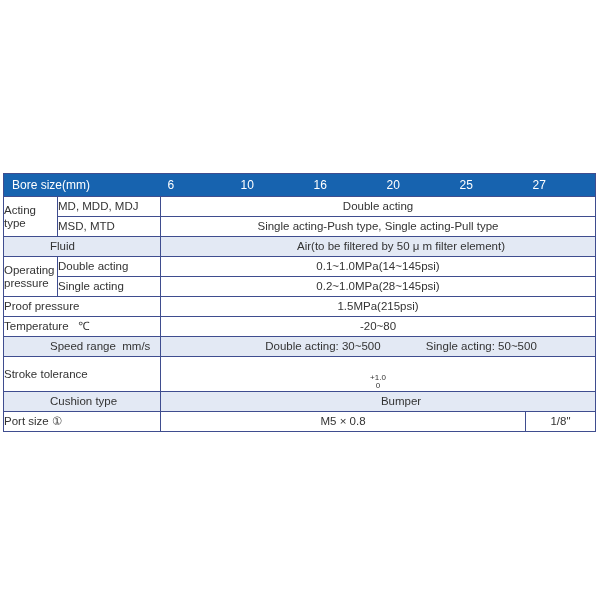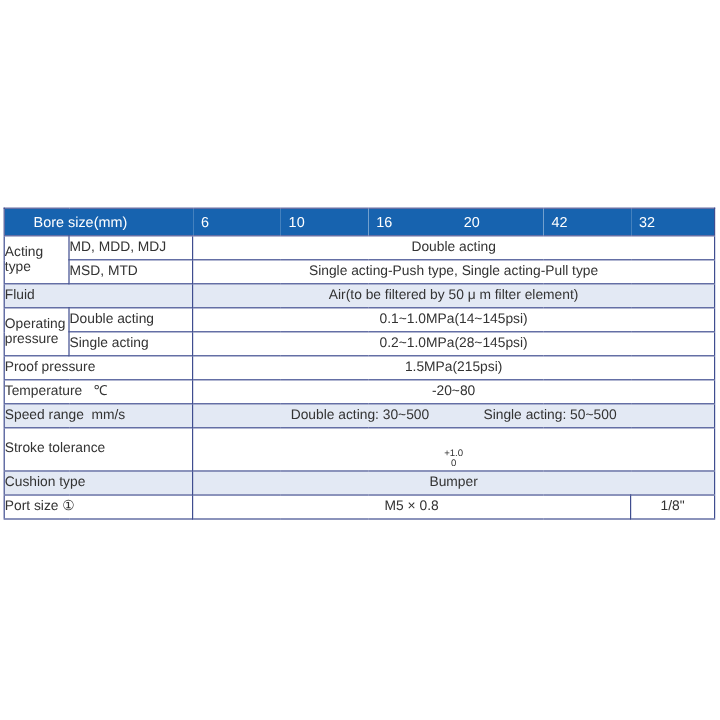--- a/index.html
+++ b/index.html
@@ -37,40 +37,40 @@
   }
   table.spec { border: 1px solid var(--border, #3f4d8f); }
   tr.hdr th {
     background: var(--header-bg, #1763af);
     color: var(--header-text, #ffffff);
     height: 22px;
     text-align: left;
     font-size: 12px;
     border-bottom: 1px solid var(--border, #3f4d8f);
   }
-  tr.hdr th.hlabel { padding-left: 24px; }
+  tr.hdr th.hlabel { padding-left: 8px; }
   tr.hdr th.hcol { padding-left: 7px; }
   td.group {
     padding-left: 6px;
     border-right: 1px solid var(--border, #3f4d8f);
     white-space: pre-wrap;
   }
   td.sublabel {
     padding-left: 6px;
     border-right: 1px solid var(--border, #3f4d8f);
     white-space: pre;
   }
   td.label {
     padding-left: 6px;
     border-right: 1px solid var(--border, #3f4d8f);
     white-space: pre;
   }
   td.val { text-align: center; }
   td.lightsep { border-bottom: 1px solid var(--border-light, #a0a6cf); }
-  tr.shaded td { background: var(--row-shaded, #e3e9f4); }
+  tr.shaded td { background: var(--row-shaded, #e3e9f4); padding-left: 46px; }
   td.portmain { border-right: 1px solid var(--border, #3f4d8f); }
   td.speedcell span + span { margin-left: 42px; }
   .tol {
     display: inline-block;
     font-size: 8px;
     line-height: 8px;
     text-align: center;
     padding-top: 17px;
   }
   .footnote {
@@ -99,22 +99,22 @@
         <col style="width:70px">
     </colgroup>
 
     <tbody>
         <tr class="hdr">
       <th class="hlabel" colspan="2">Bore size(mm)</th>
       <th class="hcol">6</th>
       <th class="hcol">10</th>
       <th class="hcol">16</th>
       <th class="hcol">20</th>
-      <th class="hcol">42</th>
-      <th class="hcol">32</th>
+      <th class="hcol">25</th>
+      <th class="hcol">27</th>
     </tr>
 
     <tr>
       <td class="group" rowspan="2">Acting type</td>
       <td class="sublabel lightsep">MD, MDD, MDJ</td>
       <td class="val lightsep" colspan="6">Double acting</td>
     </tr>
     <tr>
       <td class="sublabel">MSD, MTD</td>
       <td class="val" colspan="6">Single acting-Push type,  Single acting-Pull type</td>

